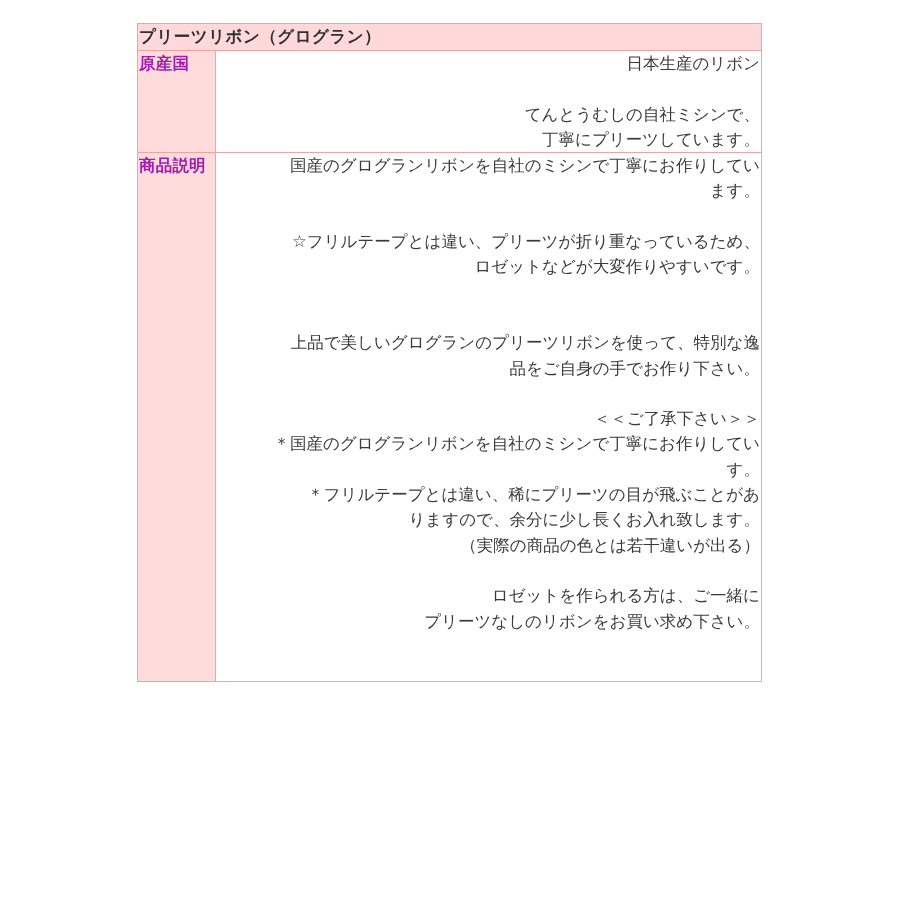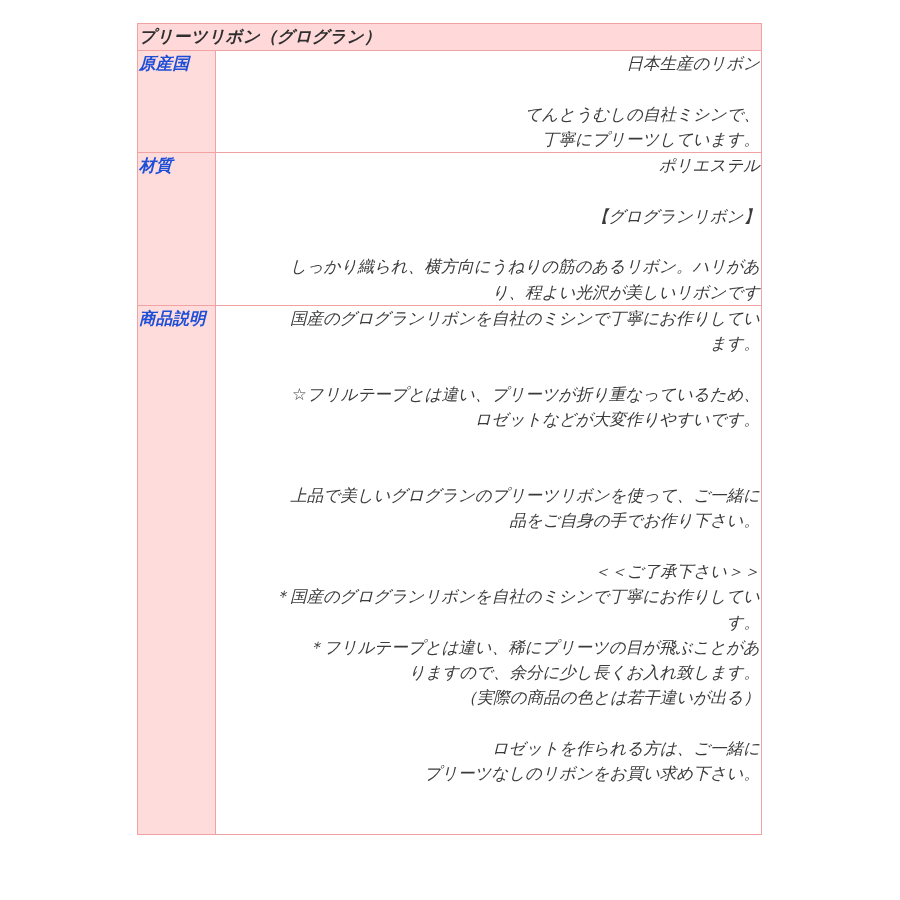--- a/index.html
+++ b/index.html
@@ -23,36 +23,35 @@
       border-collapse: collapse;
       table-layout: fixed;
       font-size: 16.5px;
       line-height: 25.3px;
     }
     .spec-table td, .spec-table th {
       border: 1.5px solid #f1a3a3;
       vertical-align: top;
       padding: 0 1px;
       margin: 16px;
-      font-style: italic;
     }
     .spec-table col.label-col { width: 78px; }
     .title-cell {
       background: #ffd9d9;
       font-weight: bold;
       color: #2f2f2f;
       text-align: left;
       height: 26px;
       padding: 0 2px;
       letter-spacing: 0.5px;
     }
     .label-cell {
       background: #ffdcdc;
       font-weight: bold;
-      color: #1d4ed8;
+      color: #a21caf;
       white-space: nowrap;
       letter-spacing: 0.2px;
     }
     .value-cell {
       background: #ffffff;
       padding-left: 2px;
       padding-right: 2px;
       text-align: right;
     }
     .line {
@@ -82,44 +81,33 @@
   <tr class="row-origin">
     <td class="label-cell">原産国</td>
     <td class="value-cell">
       <span class="line">日本生産のリボン</span>
       <span class="line"></span>
       <span class="line">てんとうむしの自社ミシンで、</span>
       <span class="line">丁寧にプリーツしています。</span>
     </td>
   </tr>
 
-  <tr class="row-material">
-    <td class="label-cell">材質</td>
-    <td class="value-cell">
-      <span class="line">ポリエステル</span>
-      <span class="line"></span>
-      <span class="line">【グログランリボン】</span>
-      <span class="line"></span>
-      <span class="line">しっかり織られ、横方向にうねりの筋のあるリボン。ハリがあ</span>
-      <span class="line">り、程よい光沢が美しいリボンです</span>
-    </td>
-  </tr>
 
 
   <tr class="row-desc">
     <td class="label-cell">商品説明</td>
     <td class="value-cell">
       <span class="line">国産のグログランリボンを自社のミシンで丁寧にお作りしてい</span>
       <span class="line">ます。</span>
       <span class="line"></span>
       <span class="line">☆フリルテープとは違い、プリーツが折り重なっているため、</span>
       <span class="line">ロゼットなどが大変作りやすいです。</span>
       <span class="line"></span>
       <span class="line"></span>
-      <span class="line">上品で美しいグログランのプリーツリボンを使って、ご一緒に</span>
+      <span class="line">上品で美しいグログランのプリーツリボンを使って、特別な逸</span>
       <span class="line">品をご自身の手でお作り下さい。</span>
       <span class="line"></span>
       <span class="line">　　　＜＜ご了承下さい＞＞</span>
       <span class="line">＊国産のグログランリボンを自社のミシンで丁寧にお作りしてい</span>
       <span class="line">す。</span>
       <span class="line">＊フリルテープとは違い、稀にプリーツの目が飛ぶことがあ</span>
       <span class="line">りますので、余分に少し長くお入れ致します。</span>
       <span class="line">（実際の商品の色とは若干違いが出る）</span>
       <span class="line"></span>
       <span class="line">ロゼットを作られる方は、ご一緒に</span>

